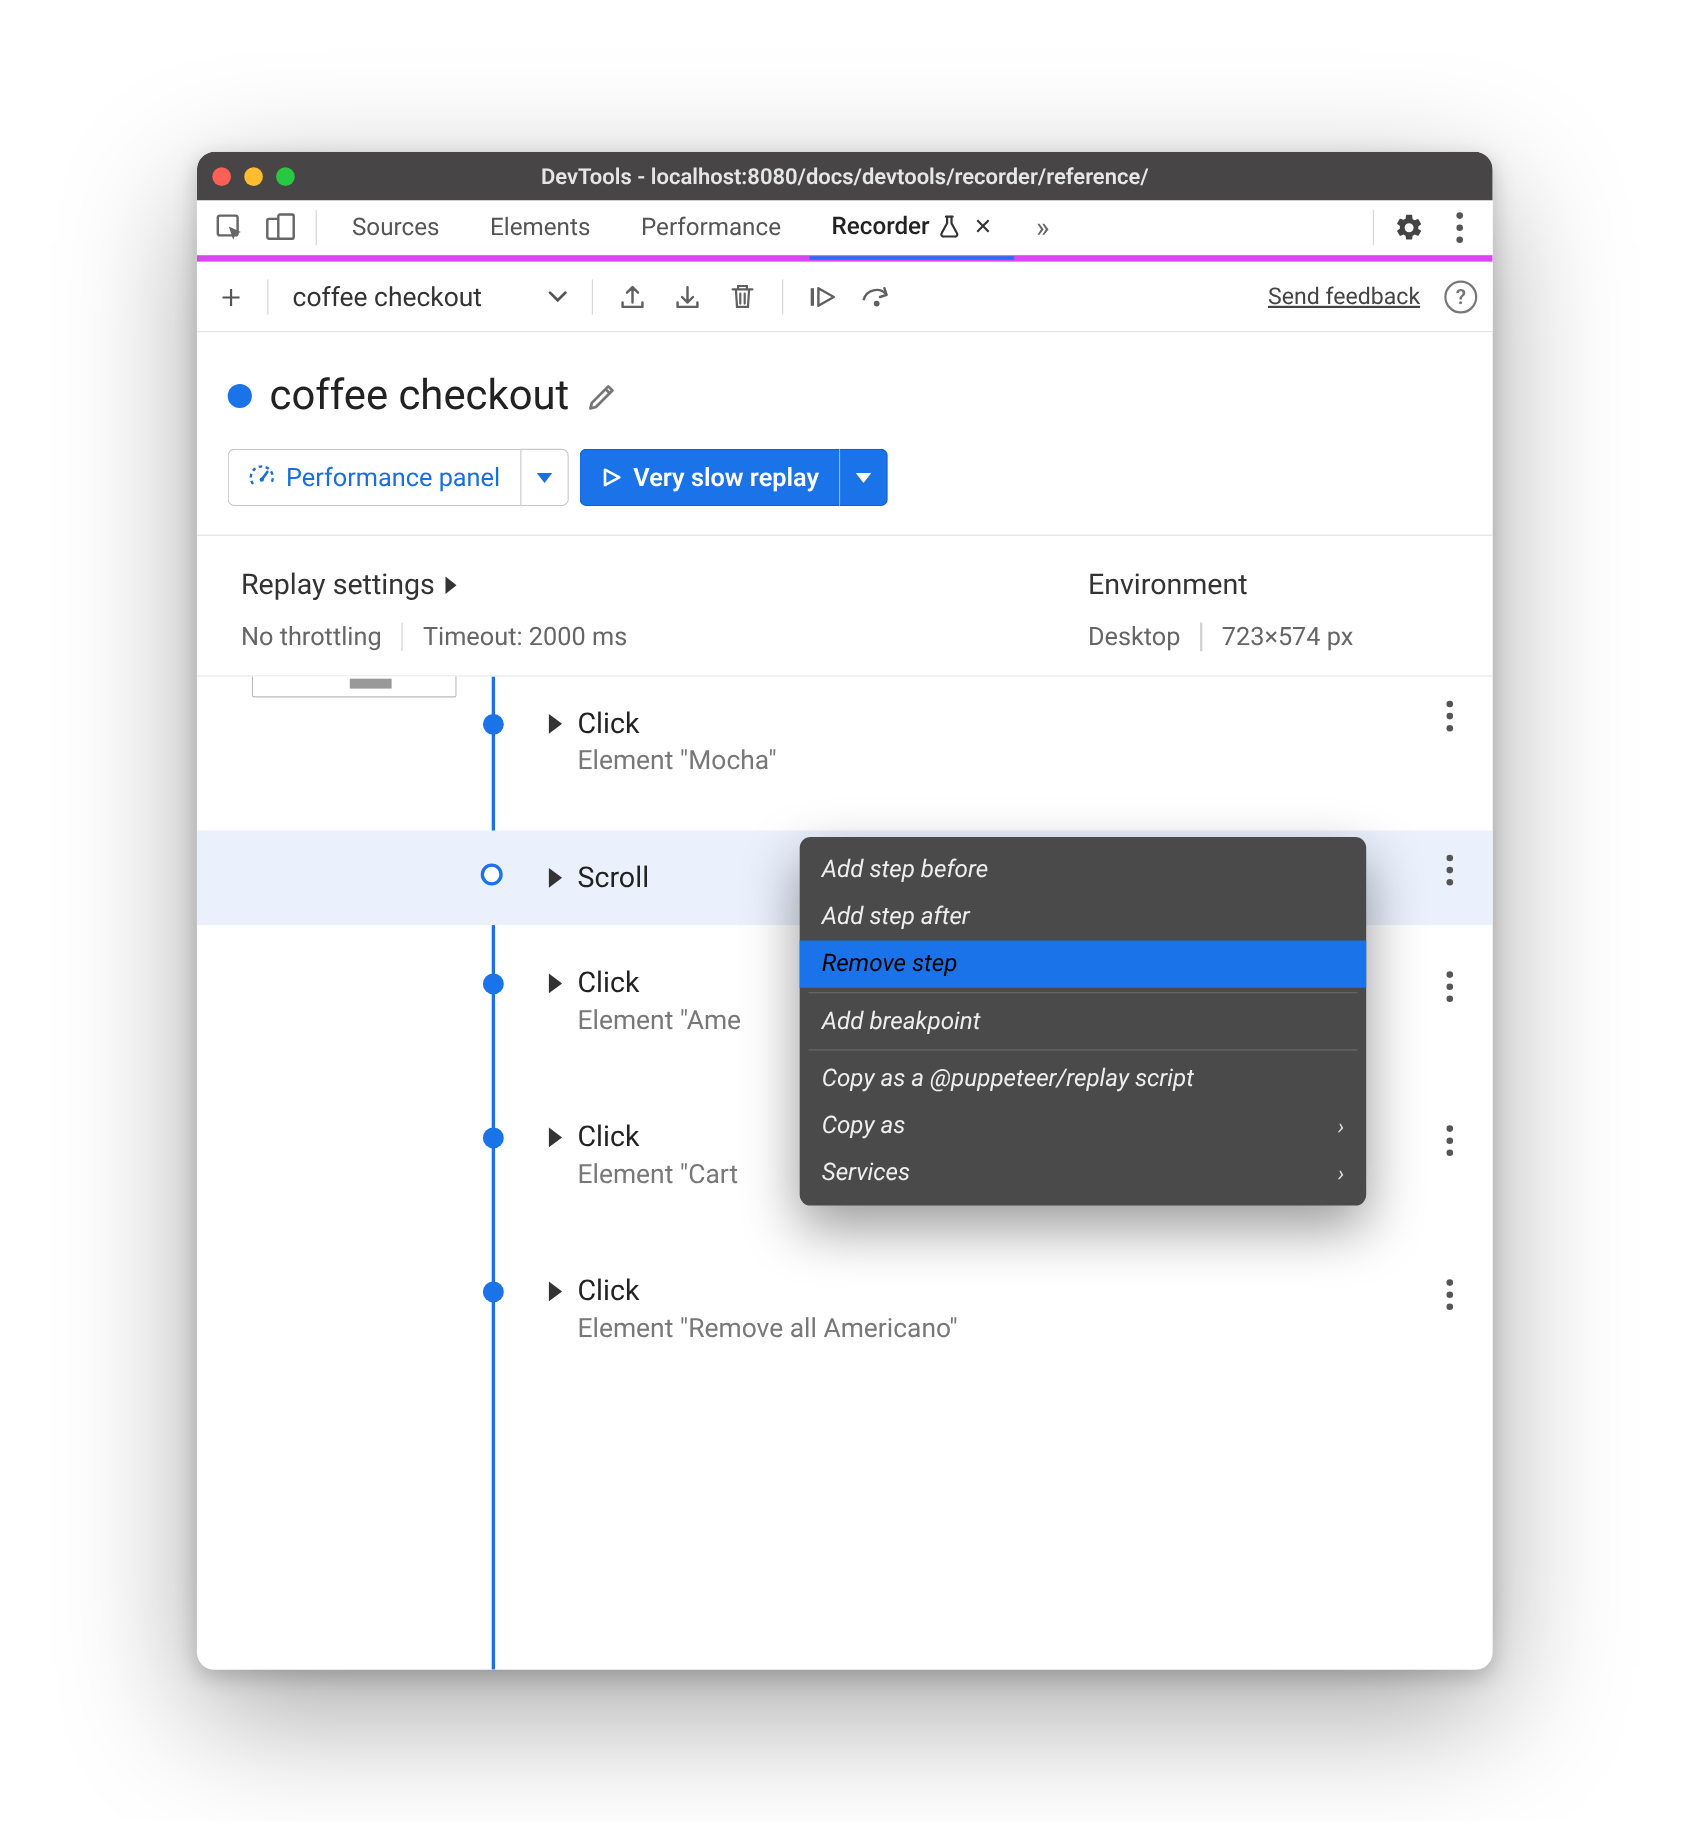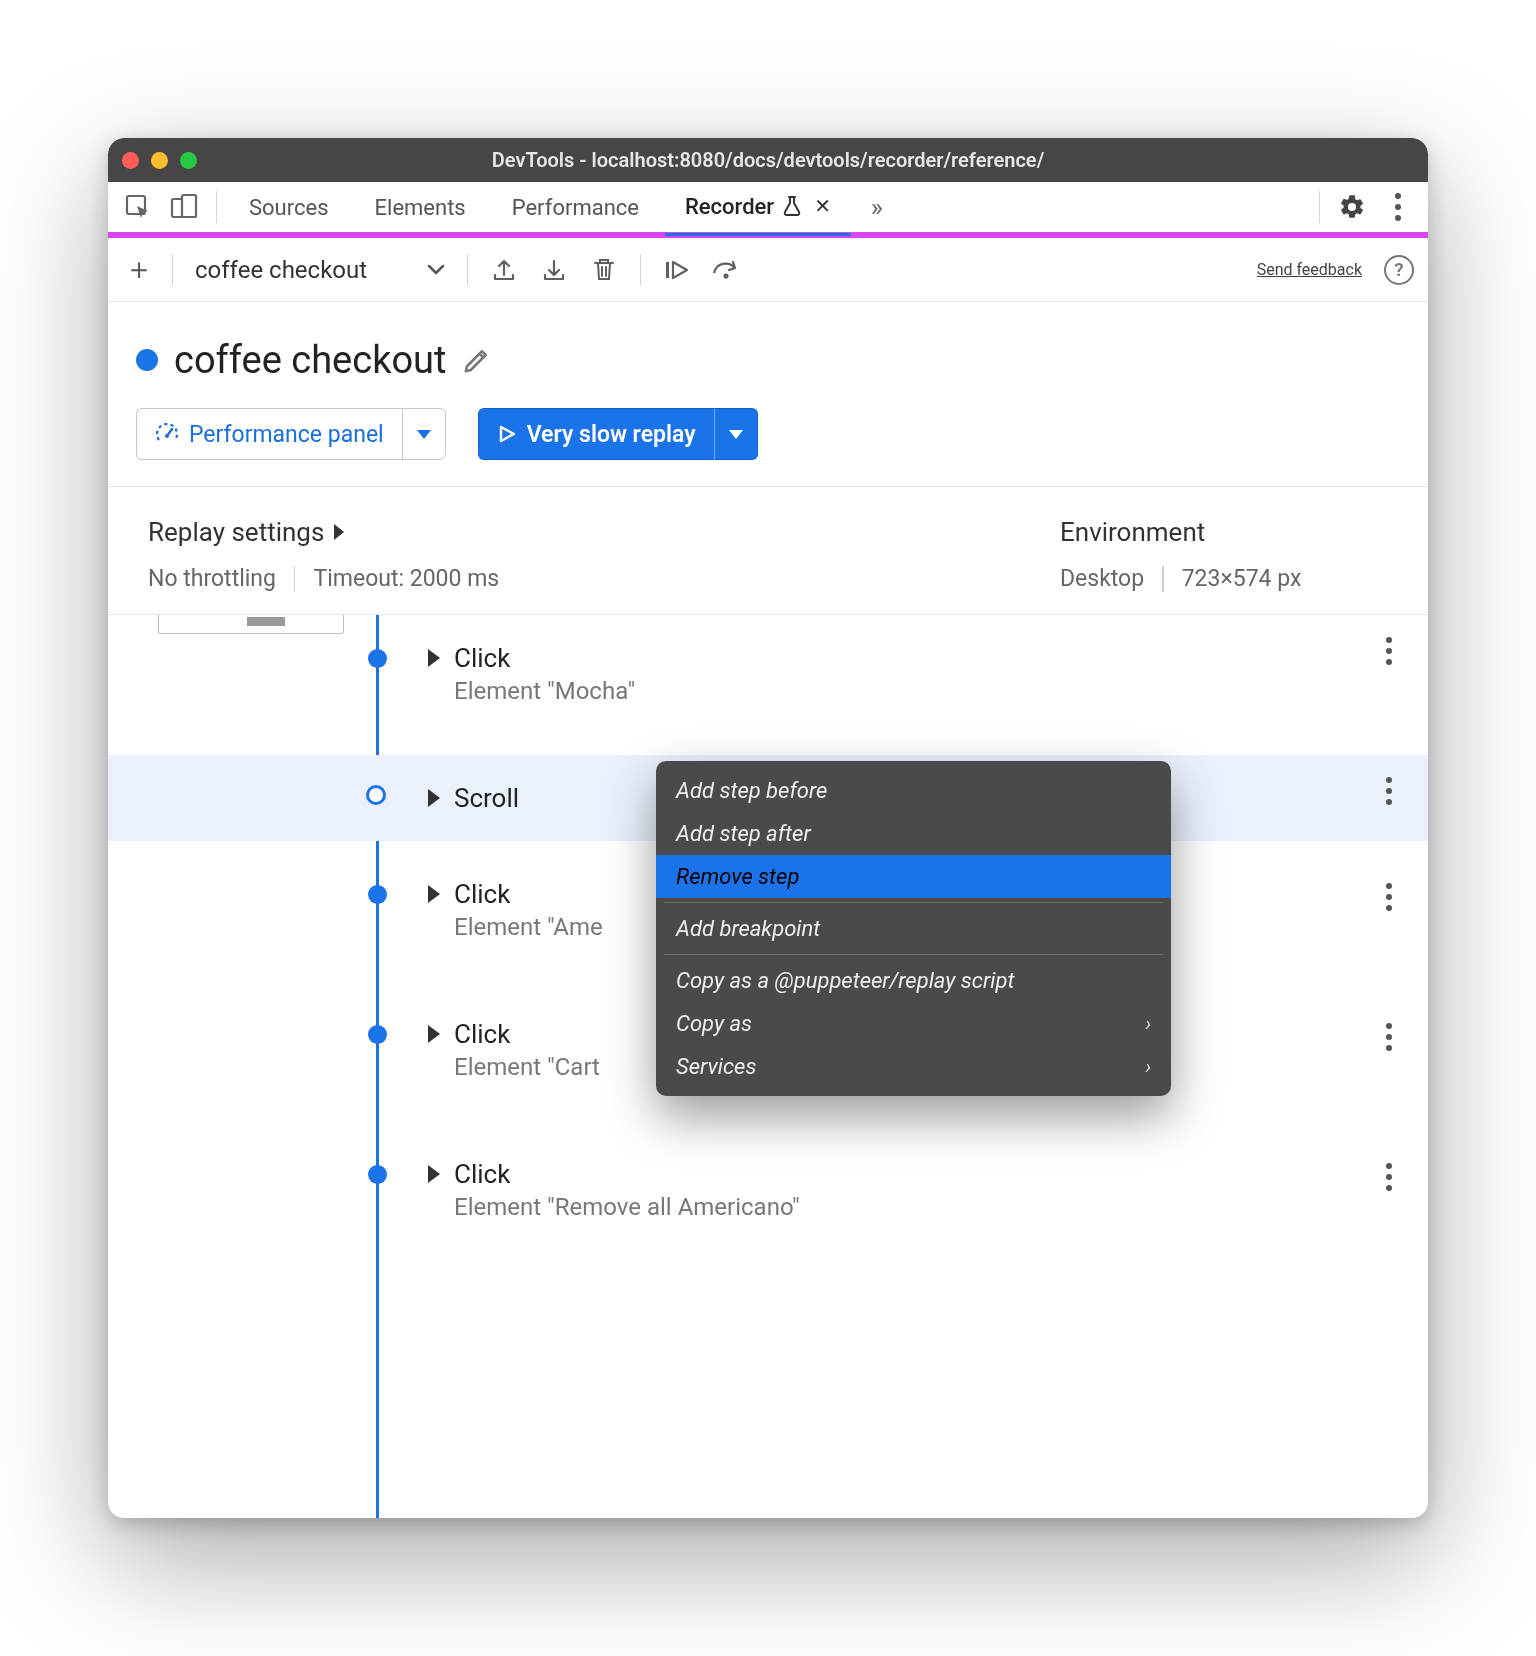--- a/index.html
+++ b/index.html
@@ -11,21 +11,21 @@
     display: flex;
     align-items: flex-start;
     justify-content: flex-start;
   }
   .stage {
     width: 1536px; height: 1656px;
     display: flex; align-items: center; justify-content: center;
     background: #fff;
   }
   .window {
-    width: 1320px;
+    width: 1178px;
     height: 1380px;
     border-radius: 16px;
     overflow: hidden;
     box-shadow: 0 40px 120px rgba(0,0,0,.35), 0 6px 20px rgba(0,0,0,.2);
     background: #fff;
     display: flex;
     flex-direction: column;
     position: relative;
   }
   
@@ -72,28 +72,28 @@
   .toolbar {
     height: 64px; border-bottom:1px solid #e3e3e3;
     display:flex; align-items:center; padding:0 14px; gap:10px; background:#fff;
   }
   .plus { font-size:30px; color:#555; width:34px; text-align:center;}
   .recording-select {
     display:flex; align-items:center; gap:60px; font-size:24px; color:#333;
     padding: 0 6px;
   }
   .toolicon { width:40px; height:40px; display:flex; align-items:center; justify-content:center; color:#606060;}
-  .send-feedback { color:#444; font-size:16px; text-decoration:underline; margin-left:auto; margin-right:12px;}
+  .send-feedback { color:#444; font-size:21px; text-decoration:underline; margin-left:auto; margin-right:12px;}
   .help-icon { width:30px; height:30px; border:2.5px solid #777; border-radius:50%; display:flex; align-items:center; justify-content:center; color:#777; font-size:19px; font-weight:600;}
   
   .titlearea { padding: 36px 28px 26px 28px; border-bottom:1px solid #e0e0e0;}
   .rec-title-row { display:flex; align-items:center; gap:16px; }
   .bluedot { width:22px; height:22px; background:#1a73e8; border-radius:50%; }
   .rec-title { font-size:38px; color:#222; font-weight:400;}
-  .controls-row { display:flex; gap:32px; margin-top:26px; }
+  .controls-row { display:flex; gap:10px; margin-top:26px; }
   .splitbtn { display:flex; height:52px; }
   .splitbtn .main {
     border:1.5px solid #c8c8c8; border-right:none; border-radius:6px 0 0 6px;
     display:flex; align-items:center; padding:0 18px; gap:10px; color:#1a6fe0; font-size:23px; background:#fff;
   }
   .splitbtn .drop {
     width:44px; border:1.5px solid #c8c8c8; border-radius:0 6px 6px 0;
     display:flex; align-items:center; justify-content:center;
   }
   .splitbtn.blue .main { background:#1a73e8; color:#fff; border-color:#0f62cf;}

